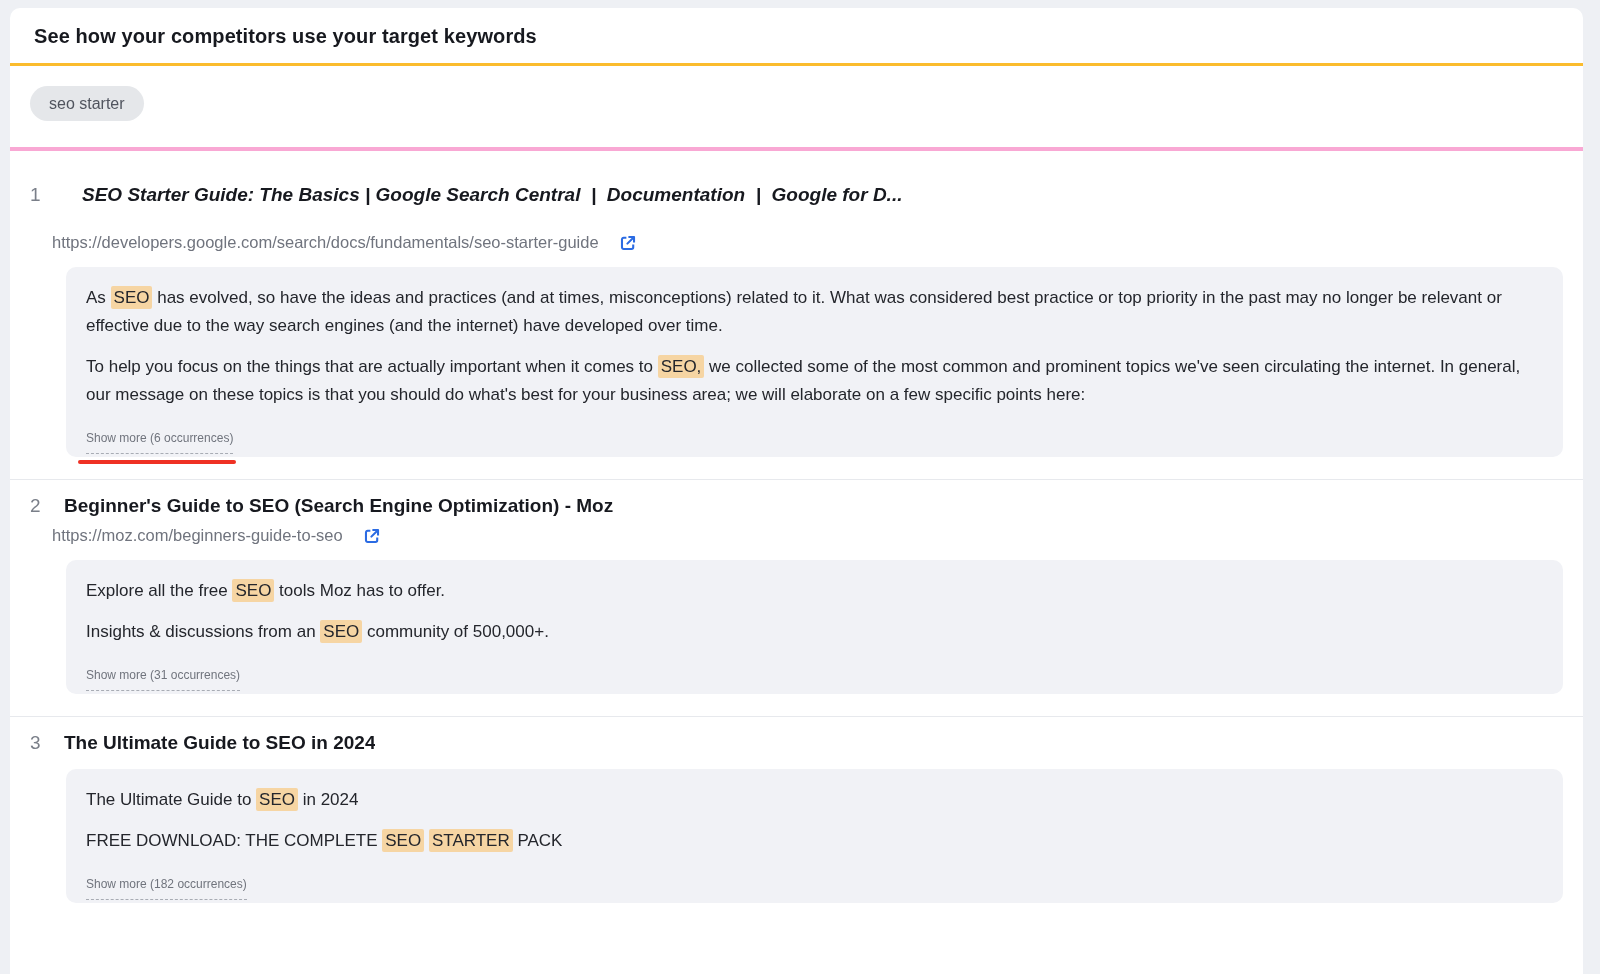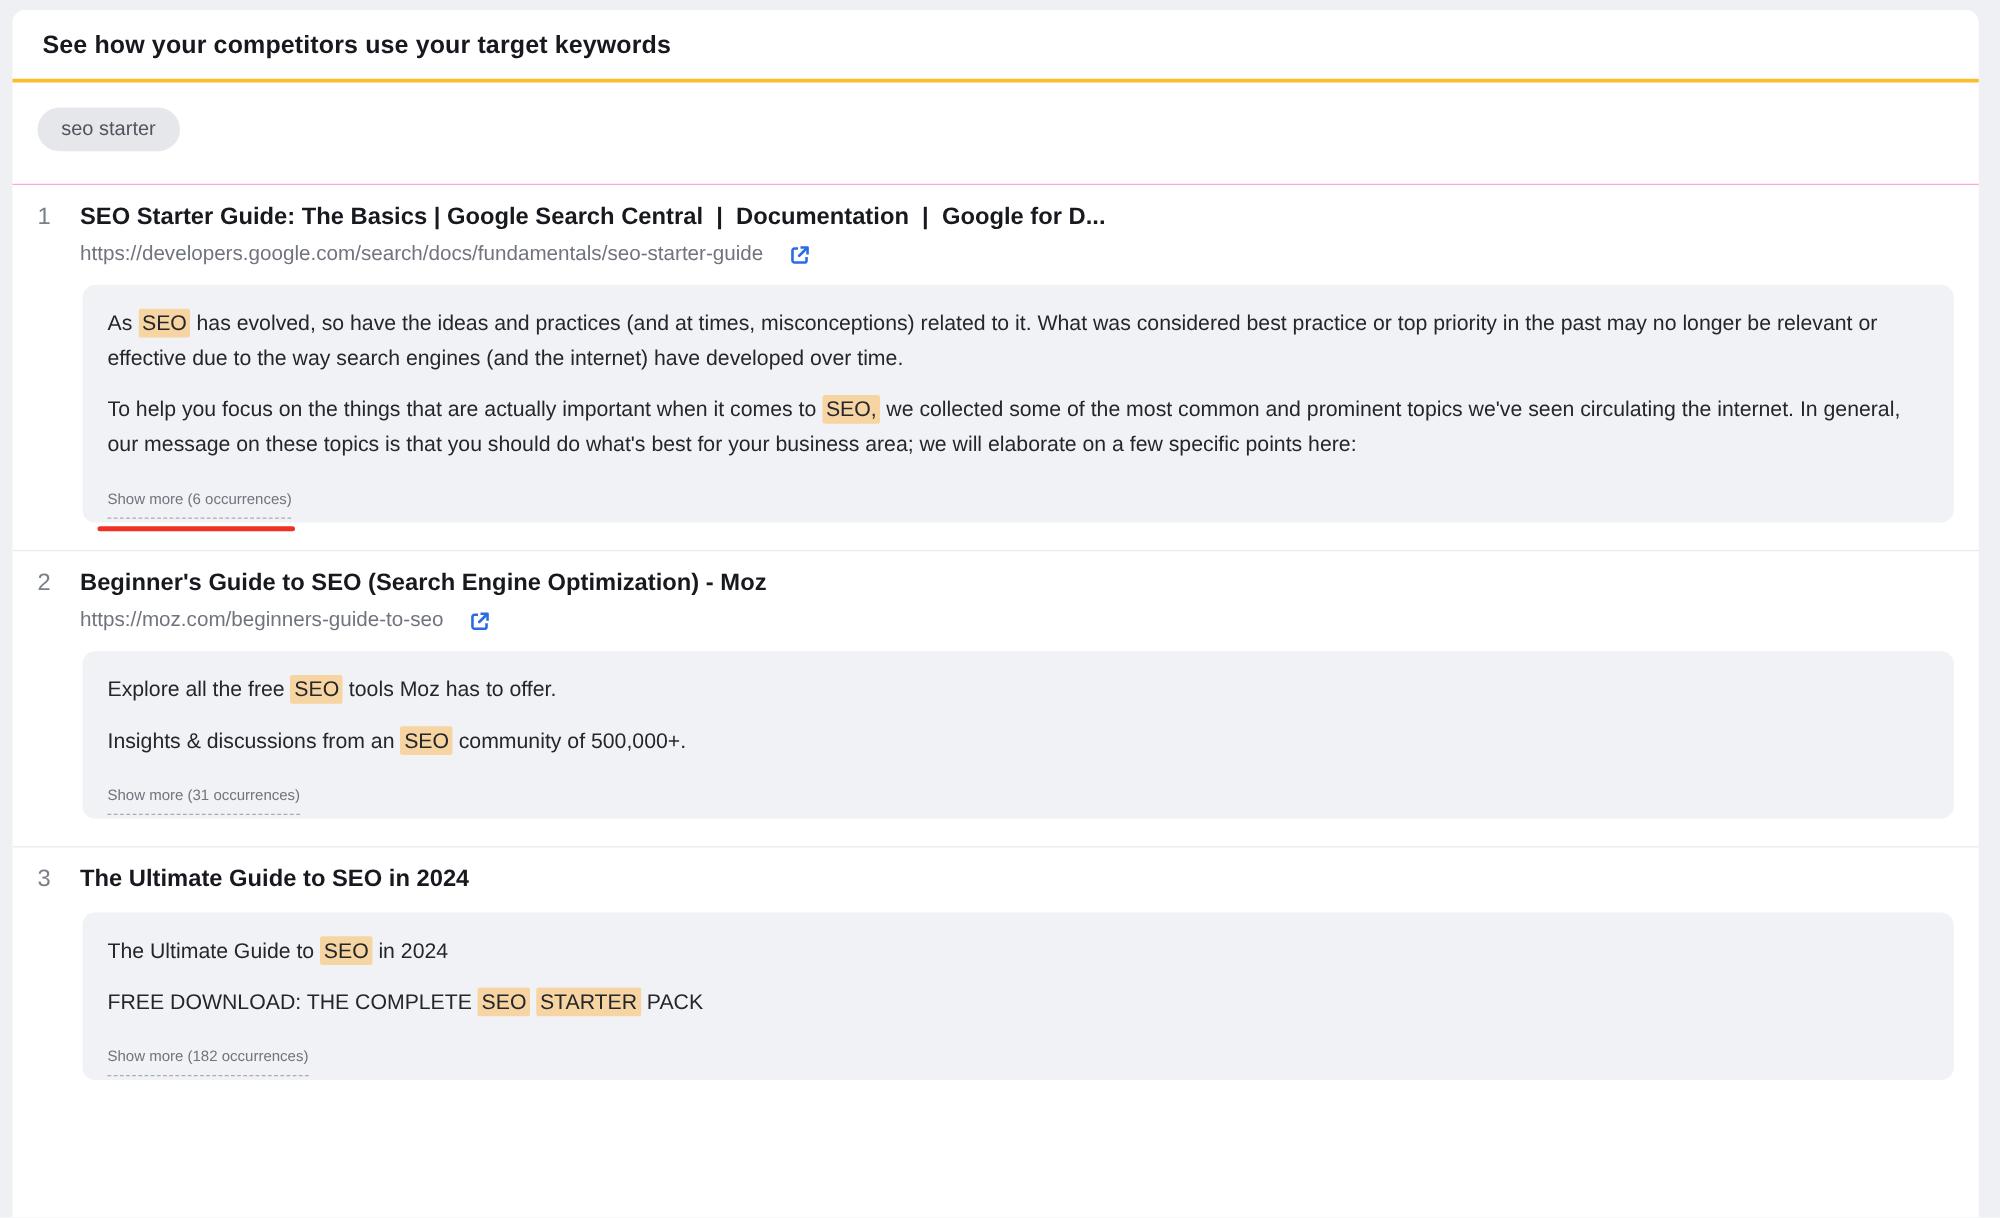--- a/index.html
+++ b/index.html
@@ -21,35 +21,35 @@
     background:#FFFFFF;
     border-radius:10px 10px 0 0;
     min-height:966px;
   }
   .card-header{padding:17px 24px 0;}
   .page-title{
     margin:0 0 15px;
     font-size:20px;font-weight:700;color:#17191F;letter-spacing:.1px;
   }
   .accent-line{height:3px;background:var(--accent);}
-  .chip-row{padding:20px 20px 26px;border-bottom:1px solid #f9a8d4;}
+  .chip-row{padding:20px 20px 26px;border-bottom:4px solid #f9a8d4;}
   .chip{
     display:inline-block;background:#E5E7EA;color:#50545E;
     font-size:16px;line-height:19px;padding:8px 19px;border-radius:20px;
   }
   .result{padding:13px 20px 22px;}
   .result + .result{border-top:1px solid #E7E9ED;}
   .result-head{display:flex;align-items:baseline;}
   .result-rank{flex:none;width:34px;color:#7A7F89;font-size:19px;}
   .result-title{
     font-size:19px;font-weight:700;color:#17191F;line-height:26px;
     white-space:nowrap;overflow:hidden;
   }
   .result-url-row{
-    margin:5px 0 0 34px;display:flex;align-items:center;gap:20px;
+    margin:5px 0 0 22px;display:flex;align-items:center;gap:20px;
     color:#70747E;font-size:16.5px;line-height:23px;
   }
   .ext-link{color:var(--link);display:inline-flex;cursor:pointer;}
   .ext-link svg{width:18px;height:18px;display:block;}
   .snippet-box{
     margin:13px 0 0 36px;background:#F1F2F6;border-radius:10px;
     padding:17px 20px 3px;
     font-size:17px;line-height:28px;color:#24262C;
   }
   .snippet-para{margin:0 0 13px;}
@@ -72,21 +72,21 @@
     <h1 class="page-title">See how your competitors use your target keywords</h1>
   </div>
   <div class="accent-line"></div>
   <div class="chip-row">
     <span class="chip">seo starter</span>
   </div>
   <main>
   <section class="result">
     <div class="result-head">
       <span class="result-rank">1</span>
-      <h2 class="result-title" style="margin:0;">SEO Starter Guide: The Basics | Google Search Central &nbsp;|&nbsp; Documentation &nbsp;|&nbsp; Google for D...</h2>
+      <h2 class="result-title" style="margin:18px;font-style:italic;">SEO Starter Guide: The Basics | Google Search Central &nbsp;|&nbsp; Documentation &nbsp;|&nbsp; Google for D...</h2>
     </div>
     <div class="result-url-row">
       <span>https://developers.google.com/search/docs/fundamentals/seo-starter-guide</span>
       <span class="ext-link">
         <svg viewBox="0 0 20 20" fill="none" stroke="currentColor" stroke-width="2.3" stroke-linejoin="round">
           <path d="M8.2 4.2H5.2a1.9 1.9 0 0 0-1.9 1.9v8.7a1.9 1.9 0 0 0 1.9 1.9h8.7a1.9 1.9 0 0 0 1.9-1.9v-3"></path>
           <path d="M11.6 3.3H16.7V8.4" stroke-linecap="square"></path>
           <path d="M16.2 3.8L9.3 10.7" stroke-linecap="round"></path>
         </svg>
       </span>

